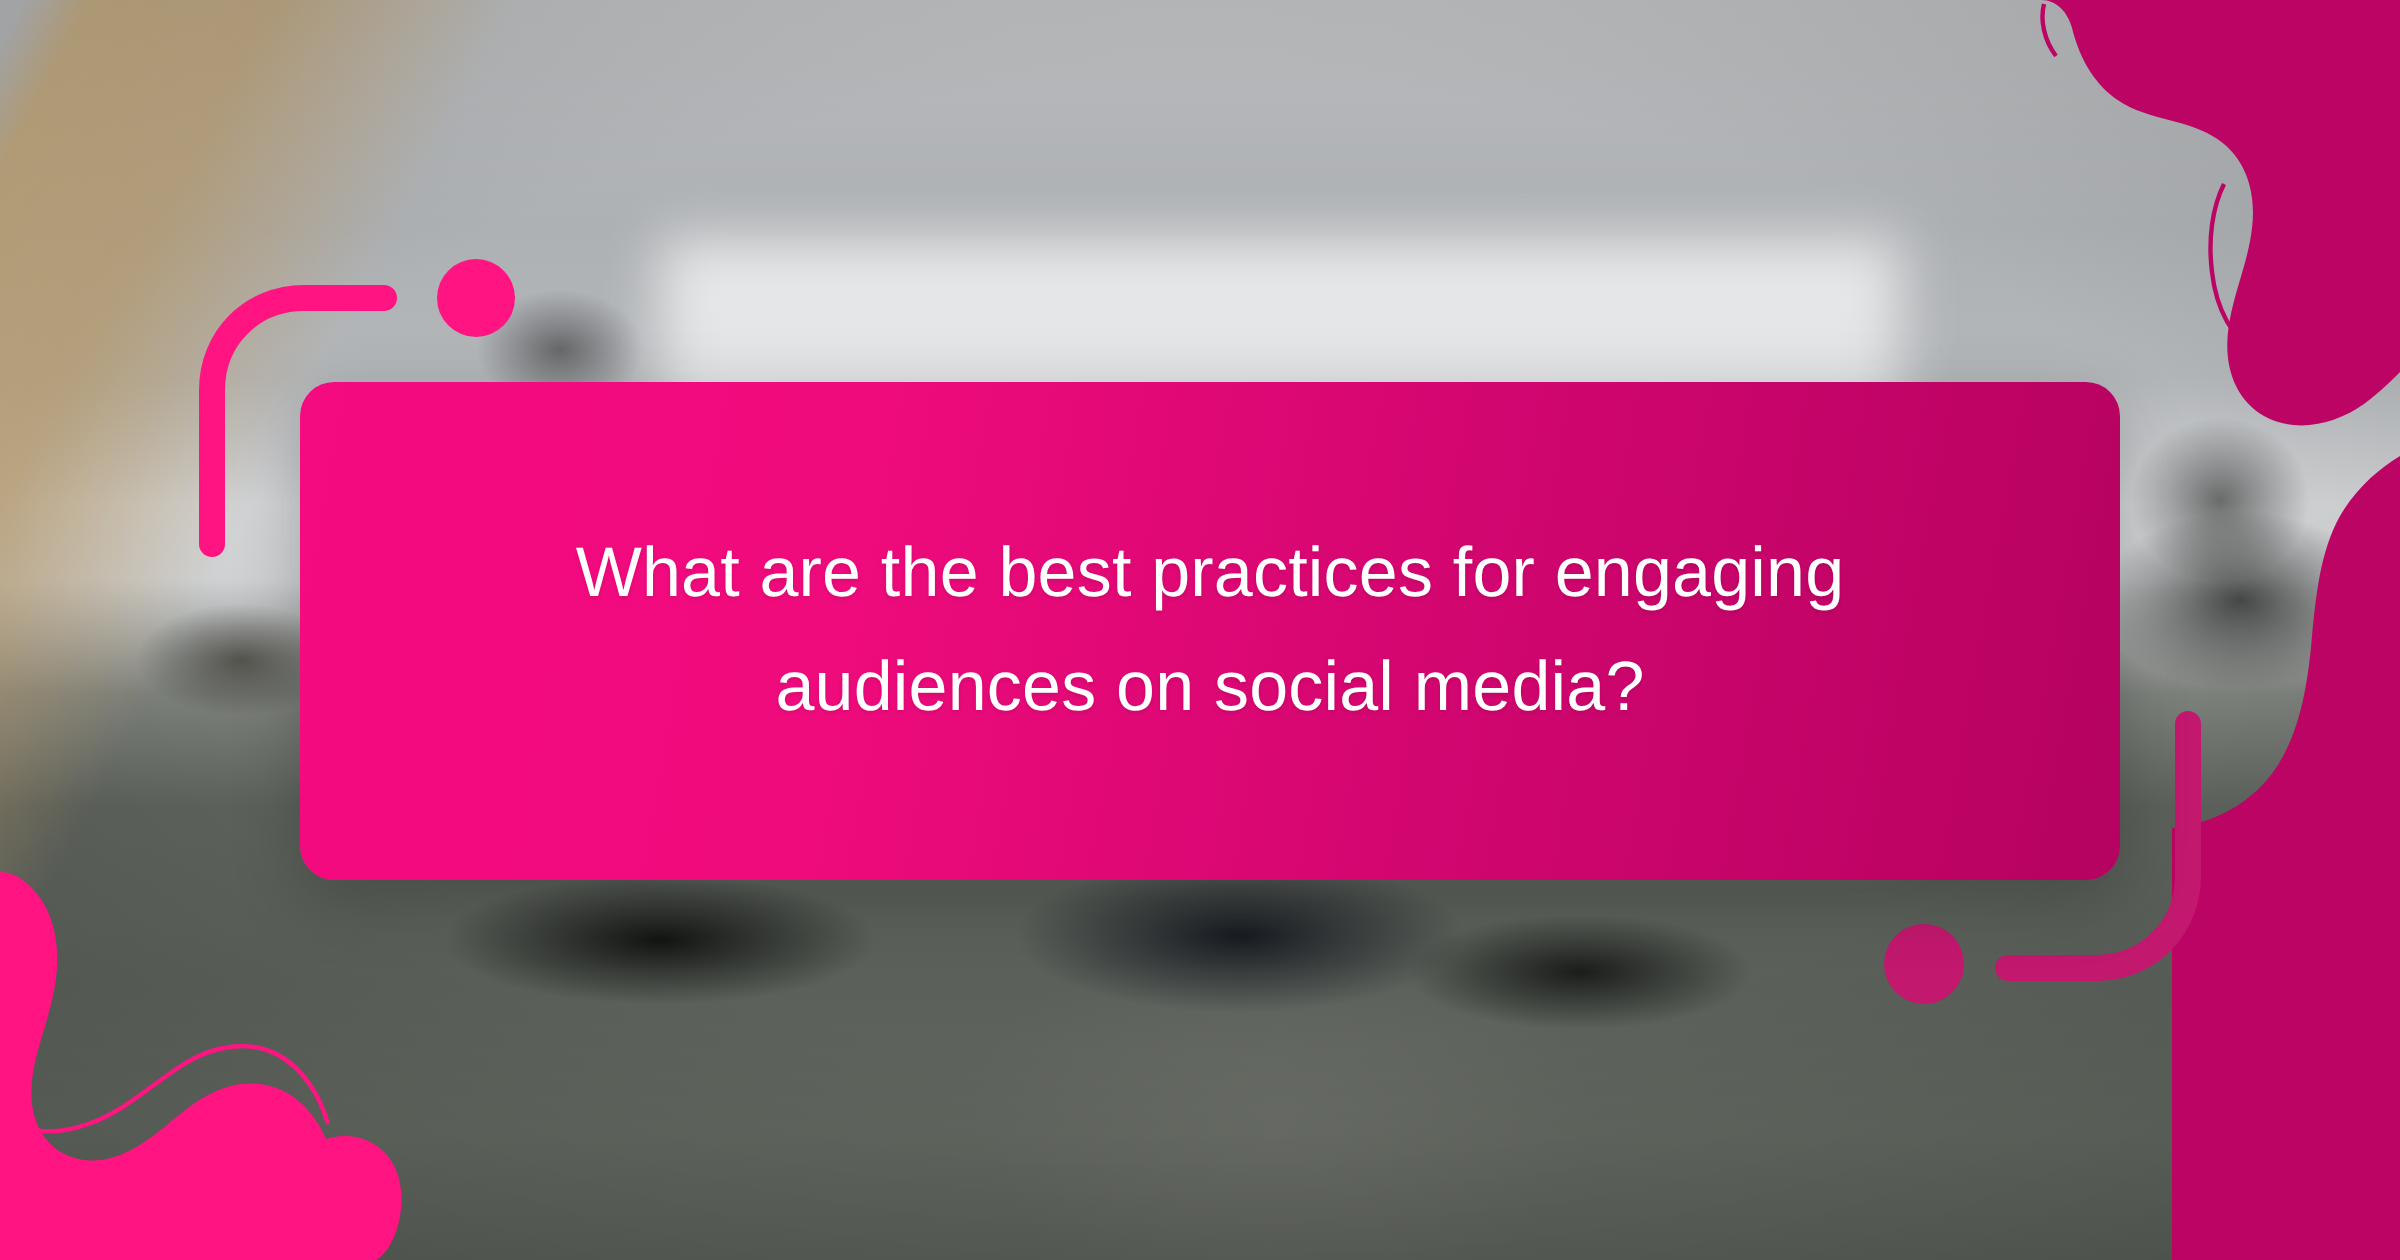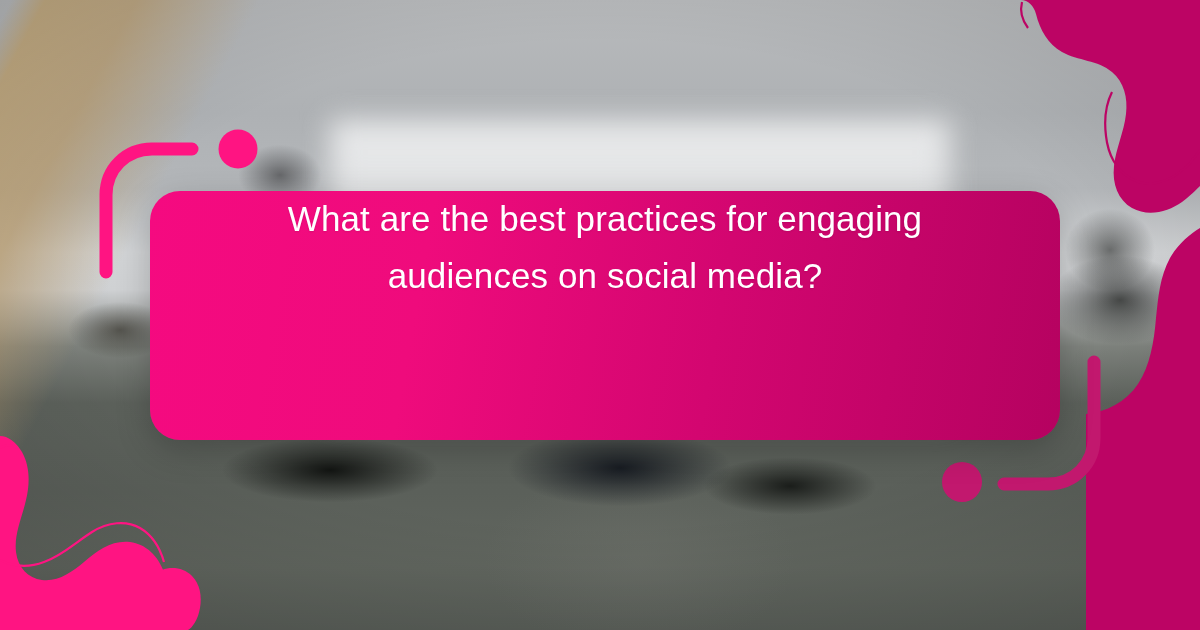--- a/index.html
+++ b/index.html
@@ -59,24 +59,24 @@
   }
 
   
   .deco { position:absolute; inset:0; pointer-events:none; }
 
   
   #quote-card {
     position:absolute;
     left:150px; top:191px;
     width:910px; height:249px;
-    border-radius:30px;
+    border-radius:17px;
     background:linear-gradient(100deg, #f50a80 0%, #ef0b7c 30%, #d30670 62%, #b50260 100%);
     box-shadow:0 10px 34px rgba(0,0,0,.22);
-    display:flex; align-items:flex-start; justify-content:center;
+    display:flex; align-items:center; justify-content:center;
   }
   #quote-text {
     color:#ffffff;
     font-size:35px;
     font-weight:400;
     line-height:1.62;
     text-align:center;
     letter-spacing:.1px;
     max-width:700px;
     text-shadow:0 1px 2px rgba(0,0,0,.10);

